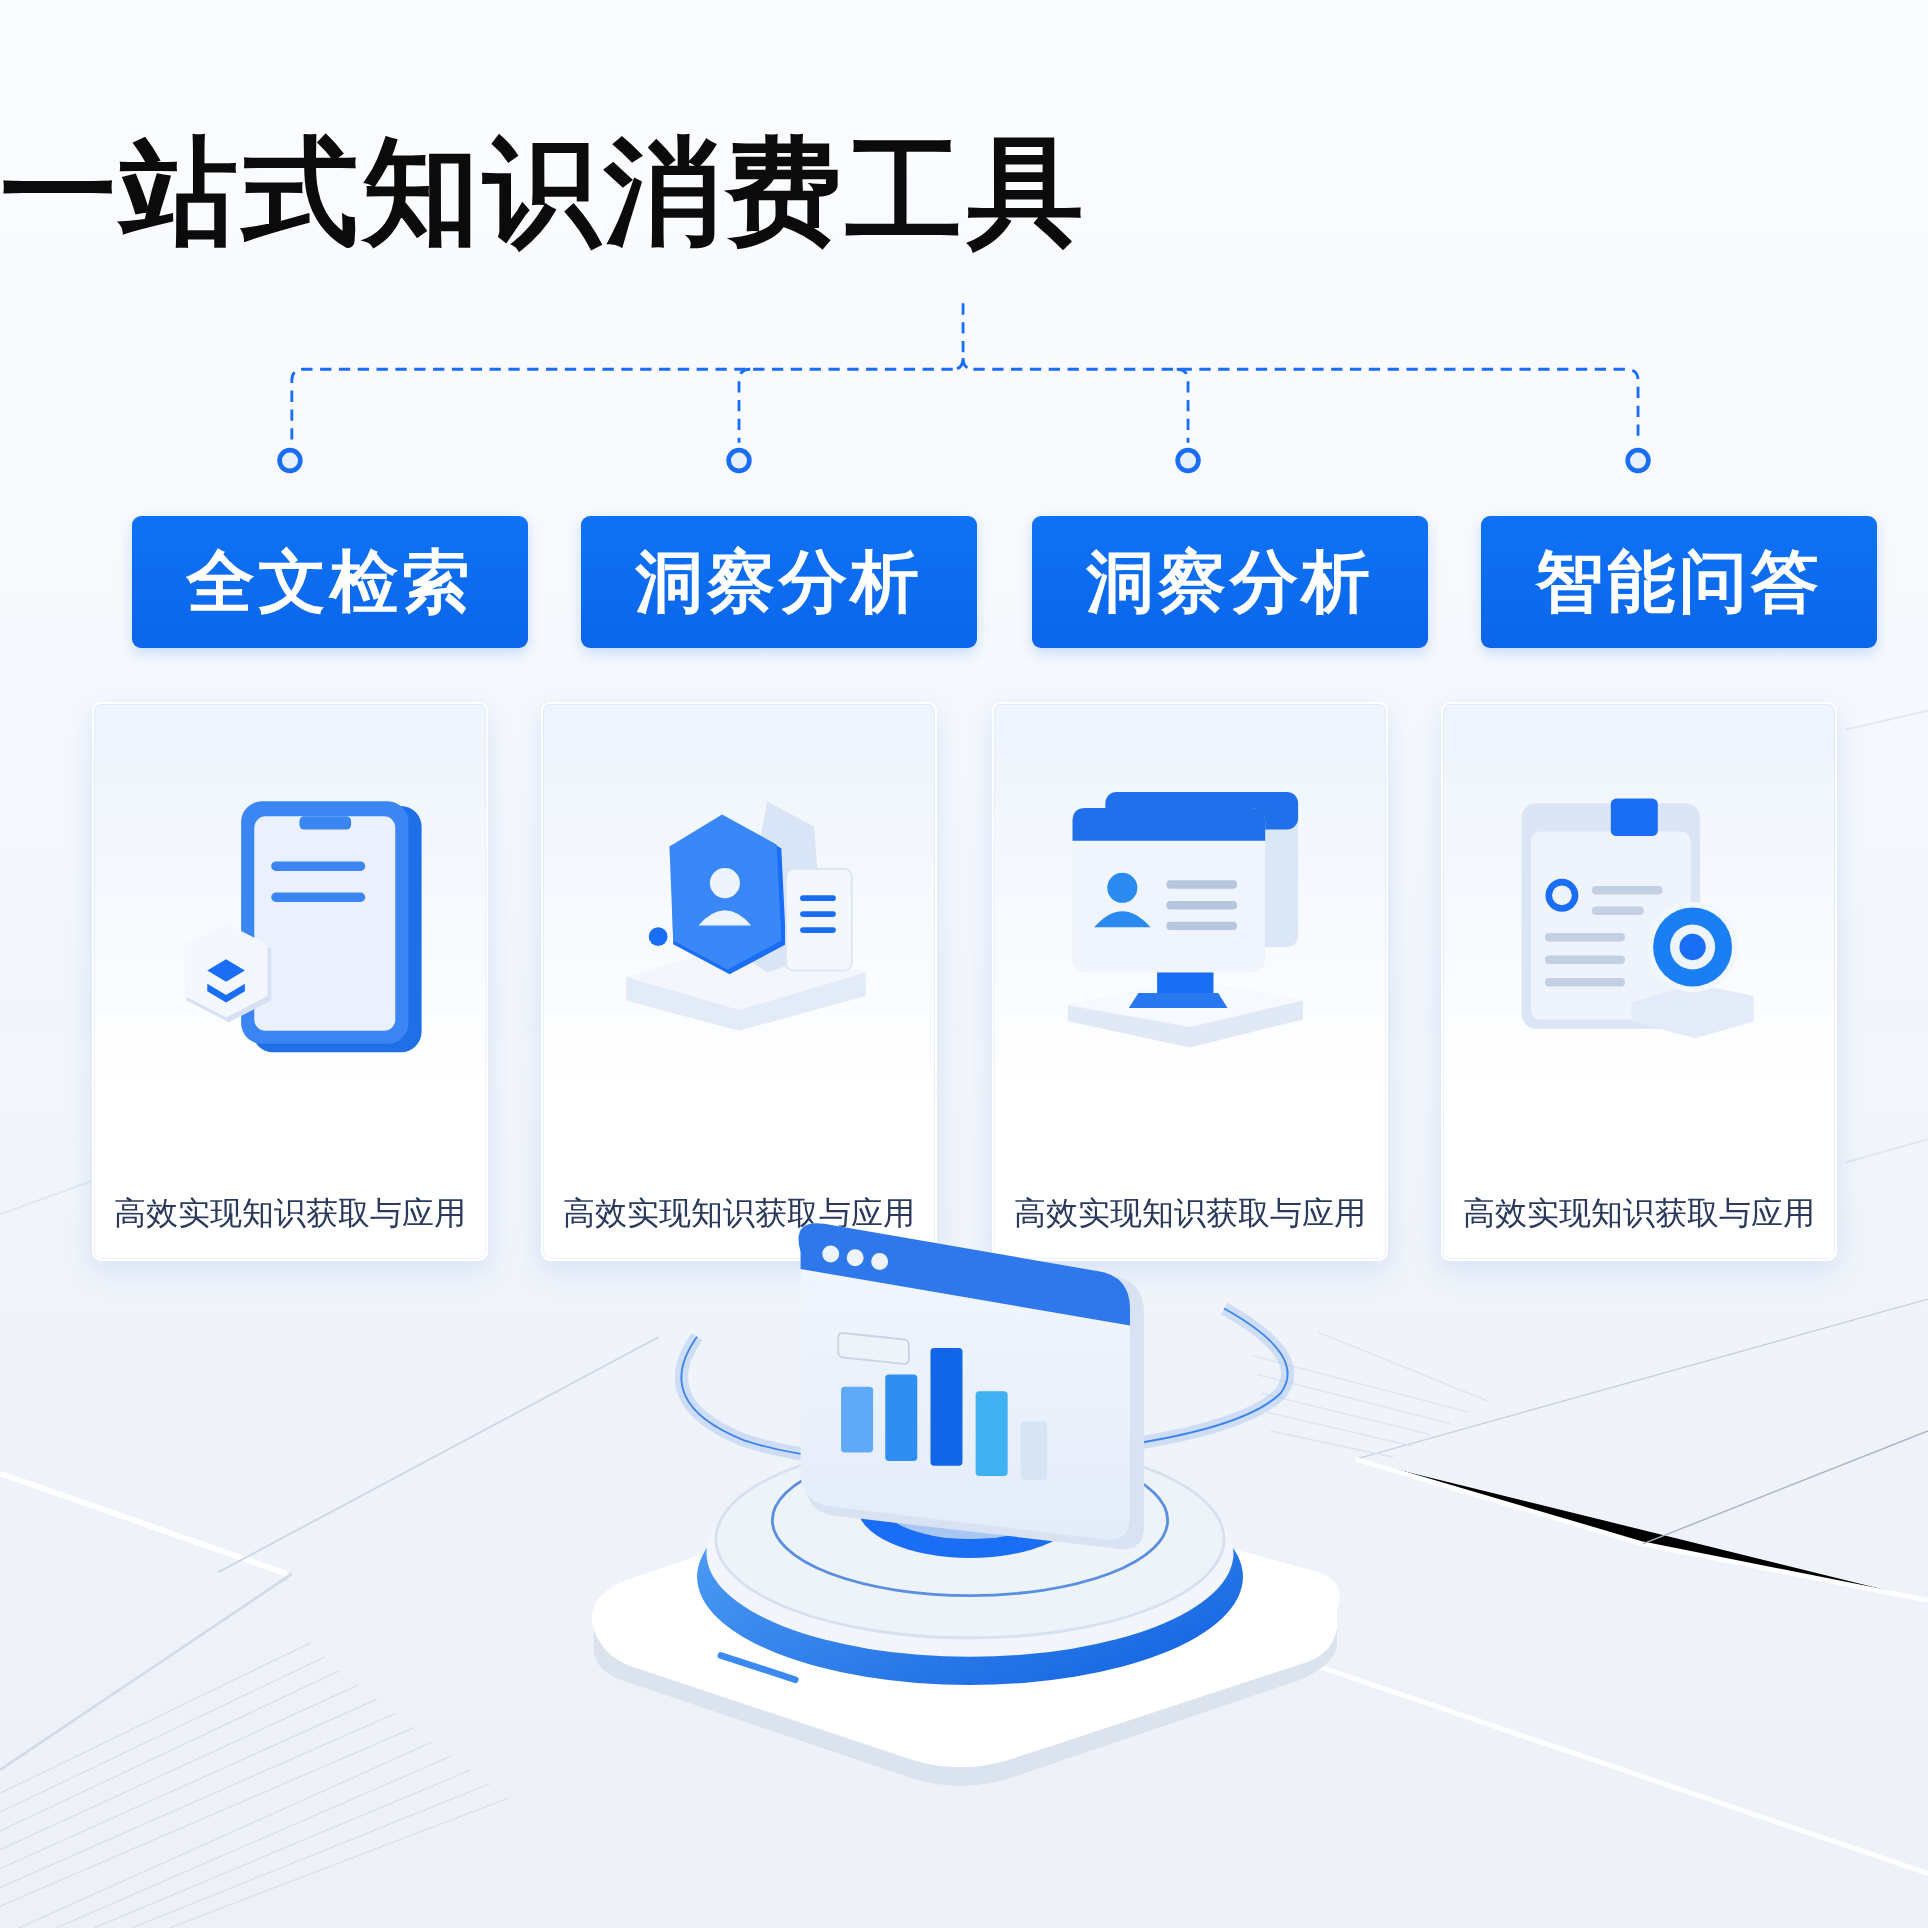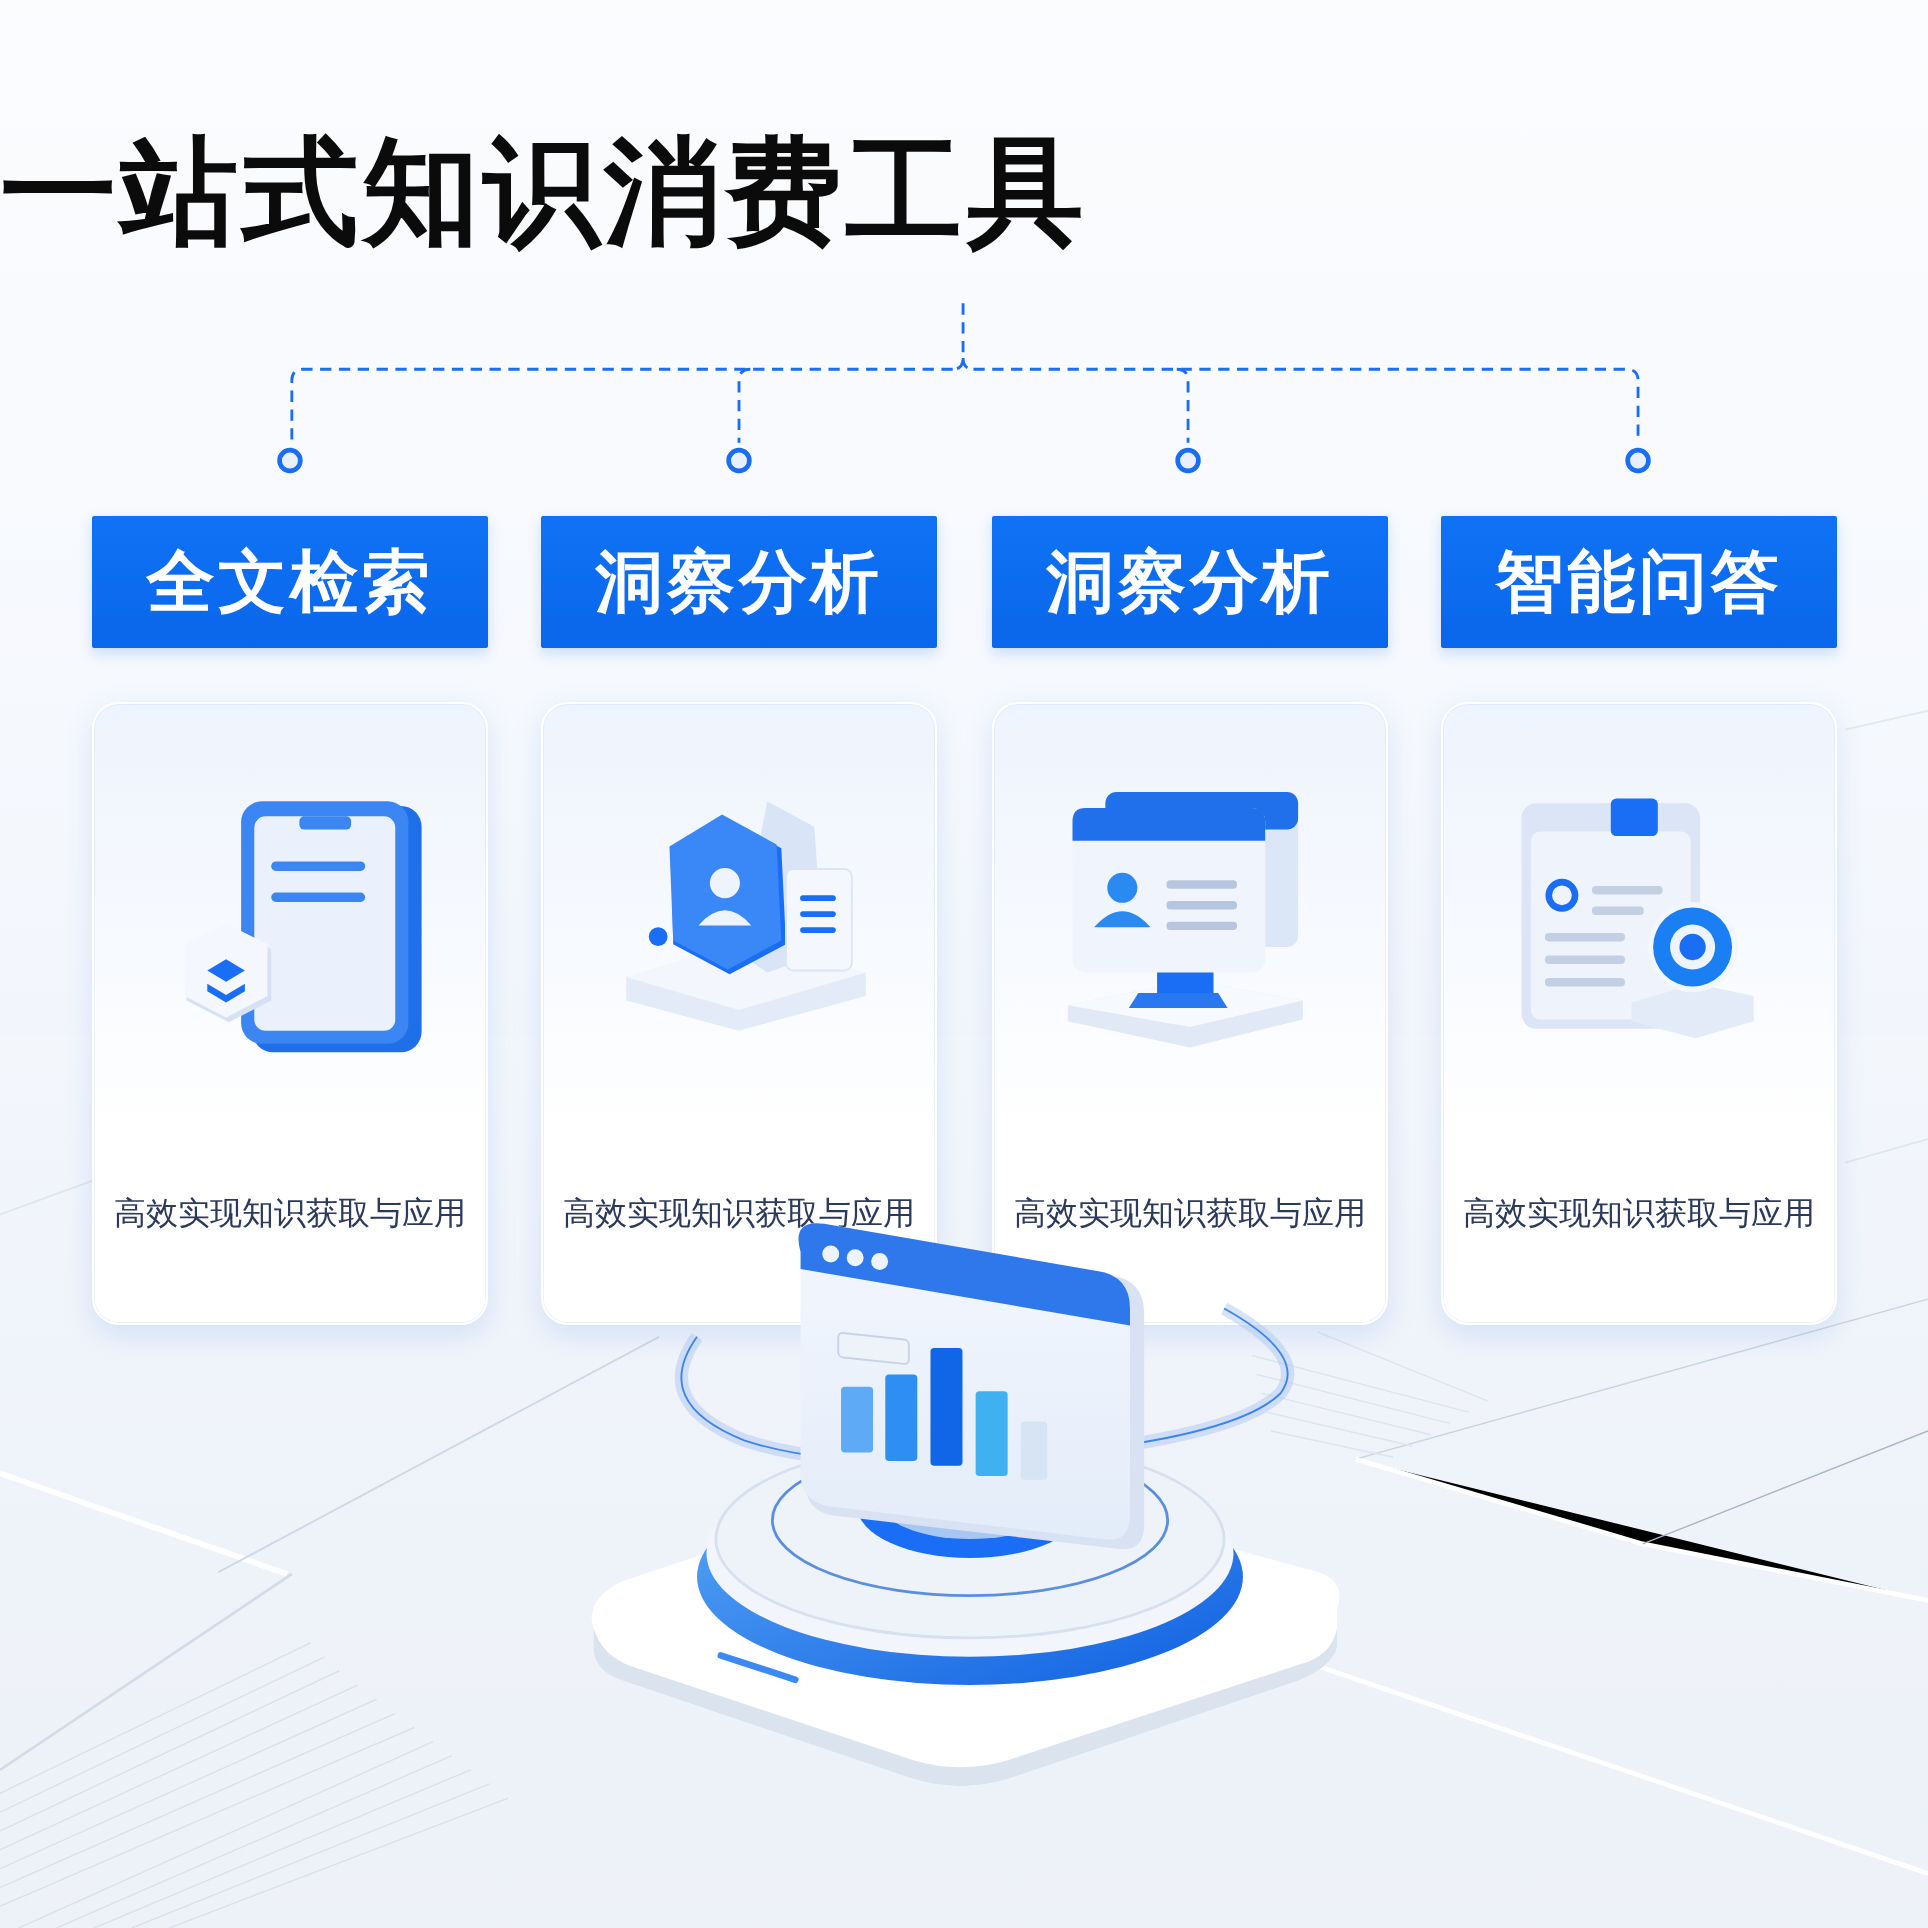--- a/index.html
+++ b/index.html
@@ -10,27 +10,28 @@
   }
   .floor { position:absolute; left:0; top:0; width:1928px; height:1928px; }
   .title {
     position:absolute; left:0; top:121px; width:1928px; text-align:left;
     font-size:117px; font-weight:bold; color:#0b0b0b; letter-spacing:3.8px; line-height:141px;
   }
   .connector { position:absolute; left:0; top:0; width:1928px; height:490px; }
   .label-btn {
     position:absolute; top:516px; height:132px; width:396px;
     background: linear-gradient(180deg,#0f72f5 0%, #0a66ea 100%);
-    border-radius:2px; color:#fff; font-size:68px; font-weight:bold;
+    border-radius:9px; color:#fff; font-size:68px; font-weight:bold;
     display:flex; align-items:center; justify-content:center; letter-spacing:3.8px;
     box-shadow: 0 5.6px 13px rgba(10,102,234,0.18);
+    margin-left: 40px;
   }
   .card {
-    position:absolute; top:702px; height:623px; width:396px;
-    border-radius:27px;
+    position:absolute; top:702px; height:559px; width:396px;
+    border-radius:9px;
     background: linear-gradient(180deg, #eef4fd 0%, #f6f9fe 35%, #ffffff 70%, #ffffff 100%);
     border:2.8px solid #ffffff;
     box-shadow: 0 9.4px 28px rgba(90,140,230,0.18), inset 0 0 0 0.9px rgba(200,220,250,0.4);
     box-sizing:border-box;
   }
   .card .icon { position:absolute; left:50%; top:71px; width:282px; height:282px; transform:translateX(-50%); }
   .card .subtitle {
     position:absolute; left:0; width:100%; top:488px; text-align:center;
     font-size:32px; color:#2b3a5c; letter-spacing:0px;
   }

